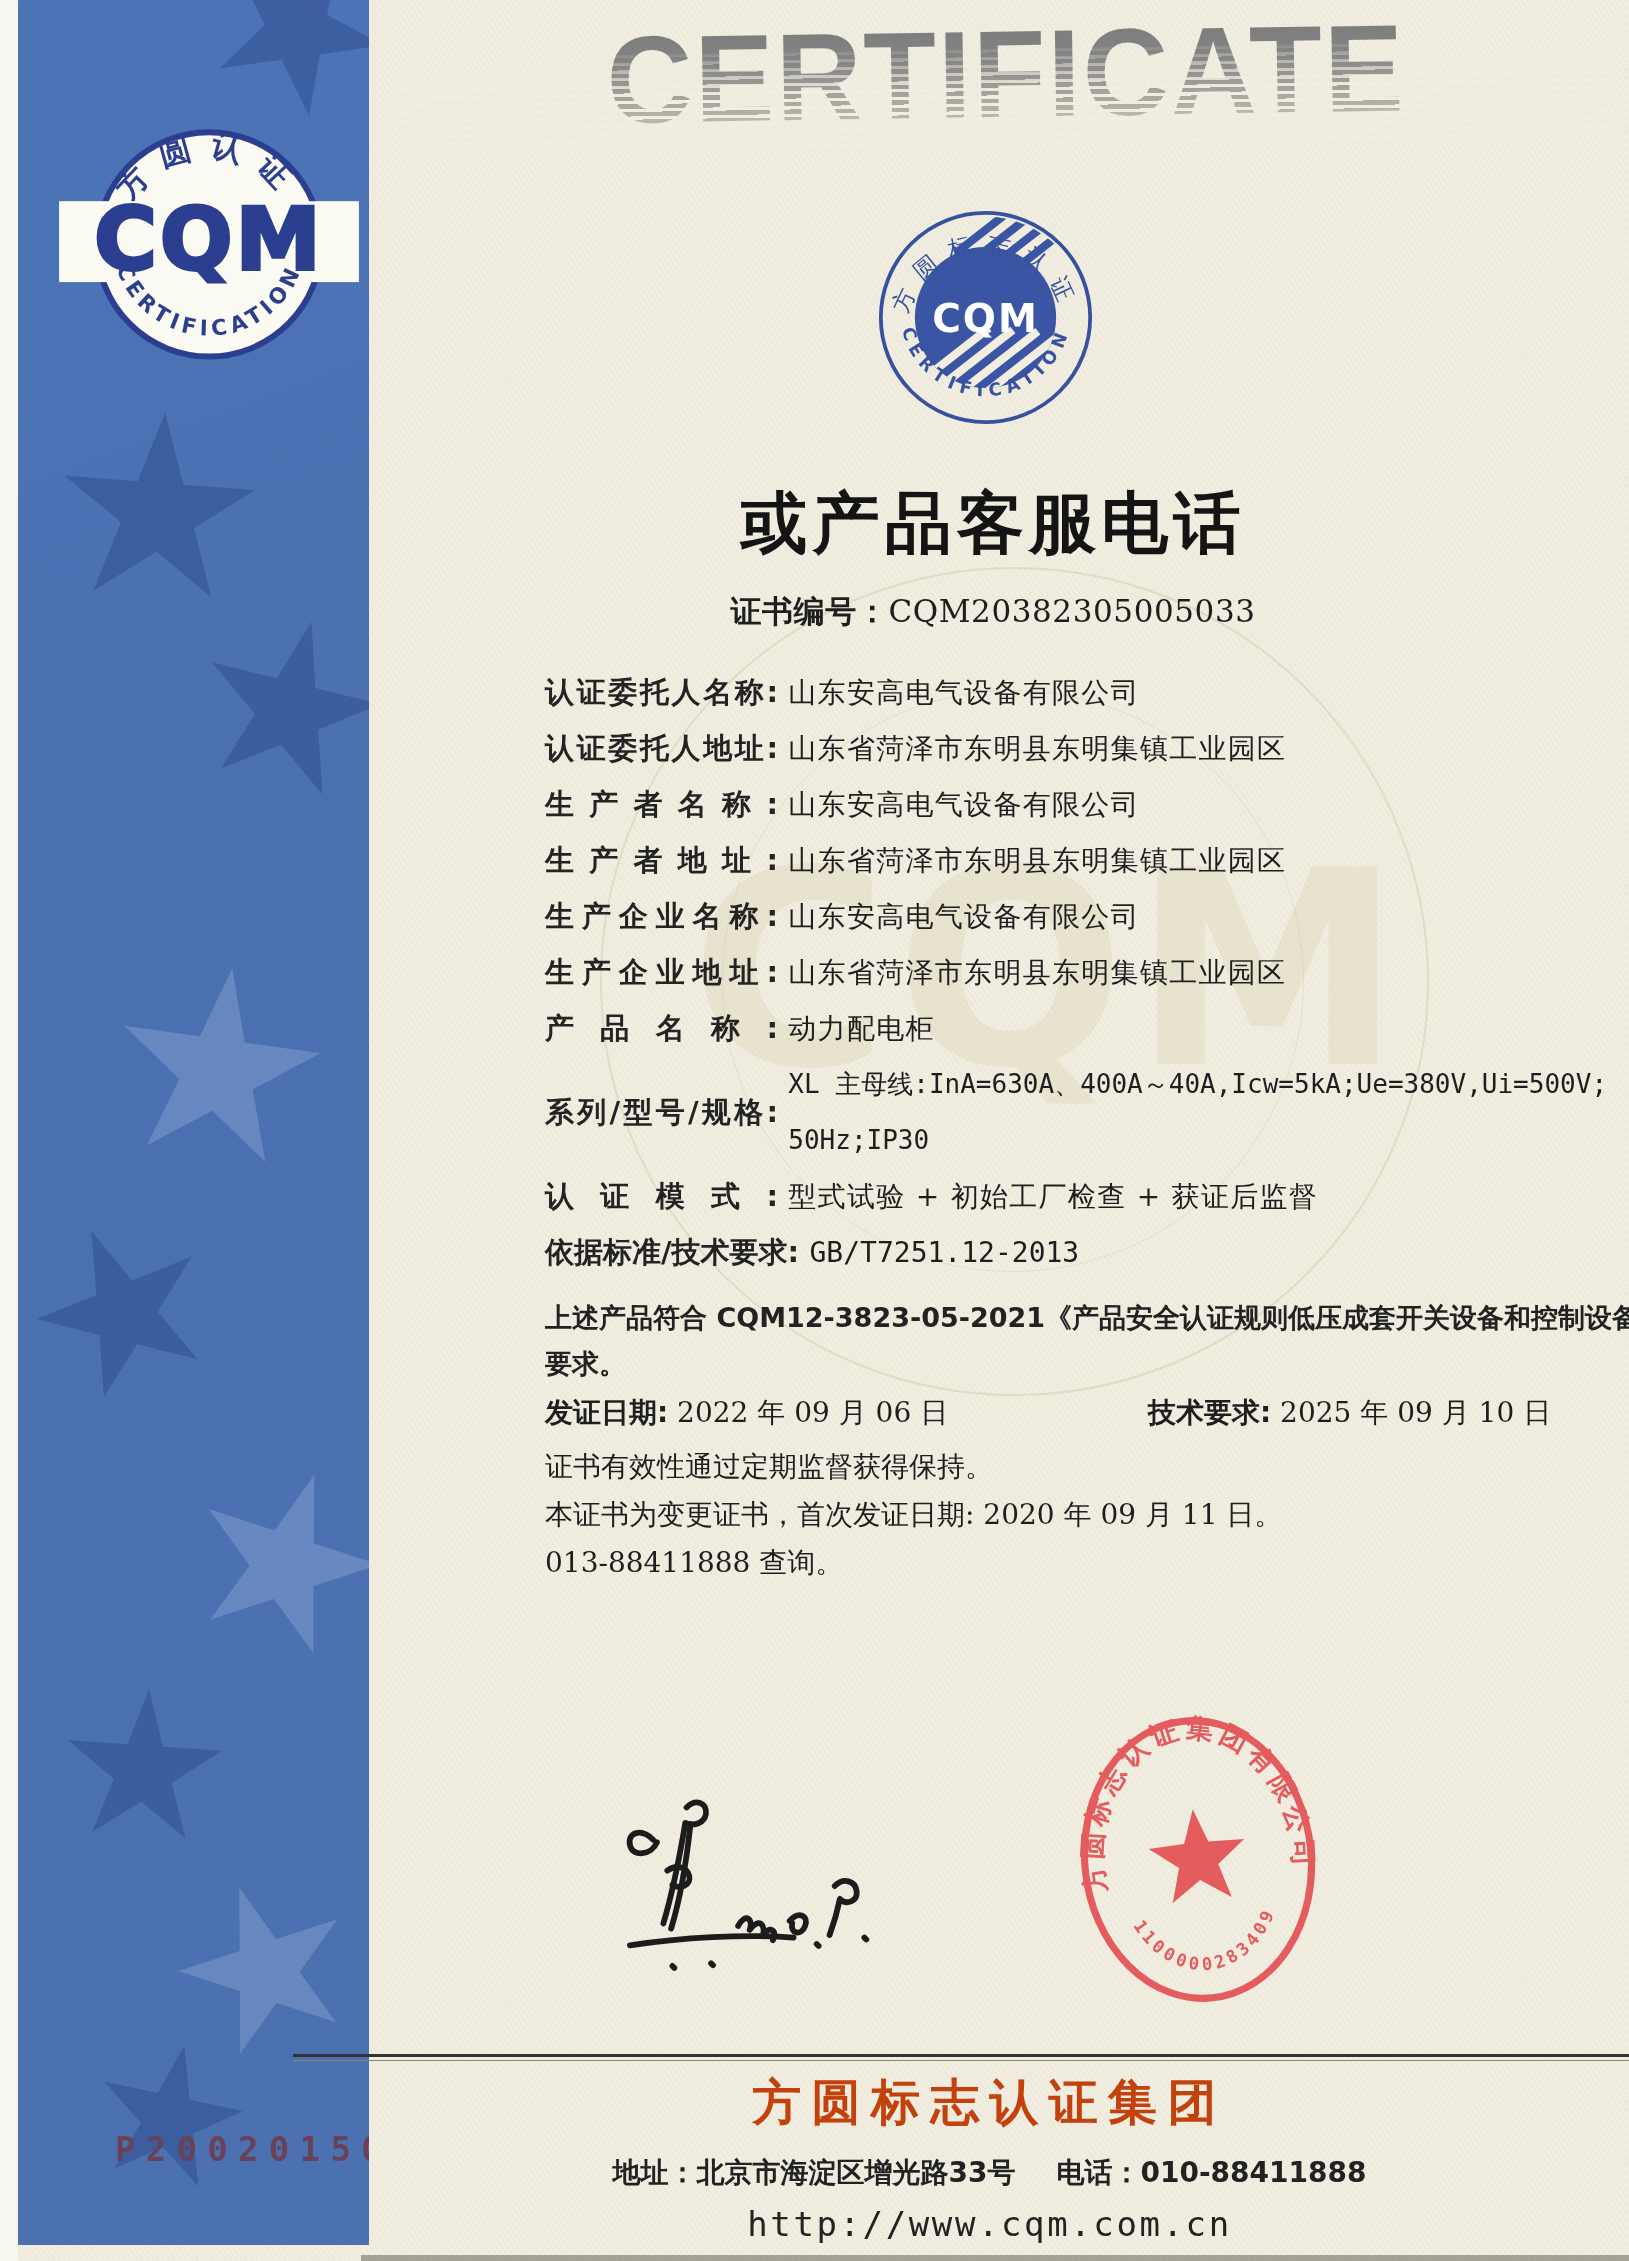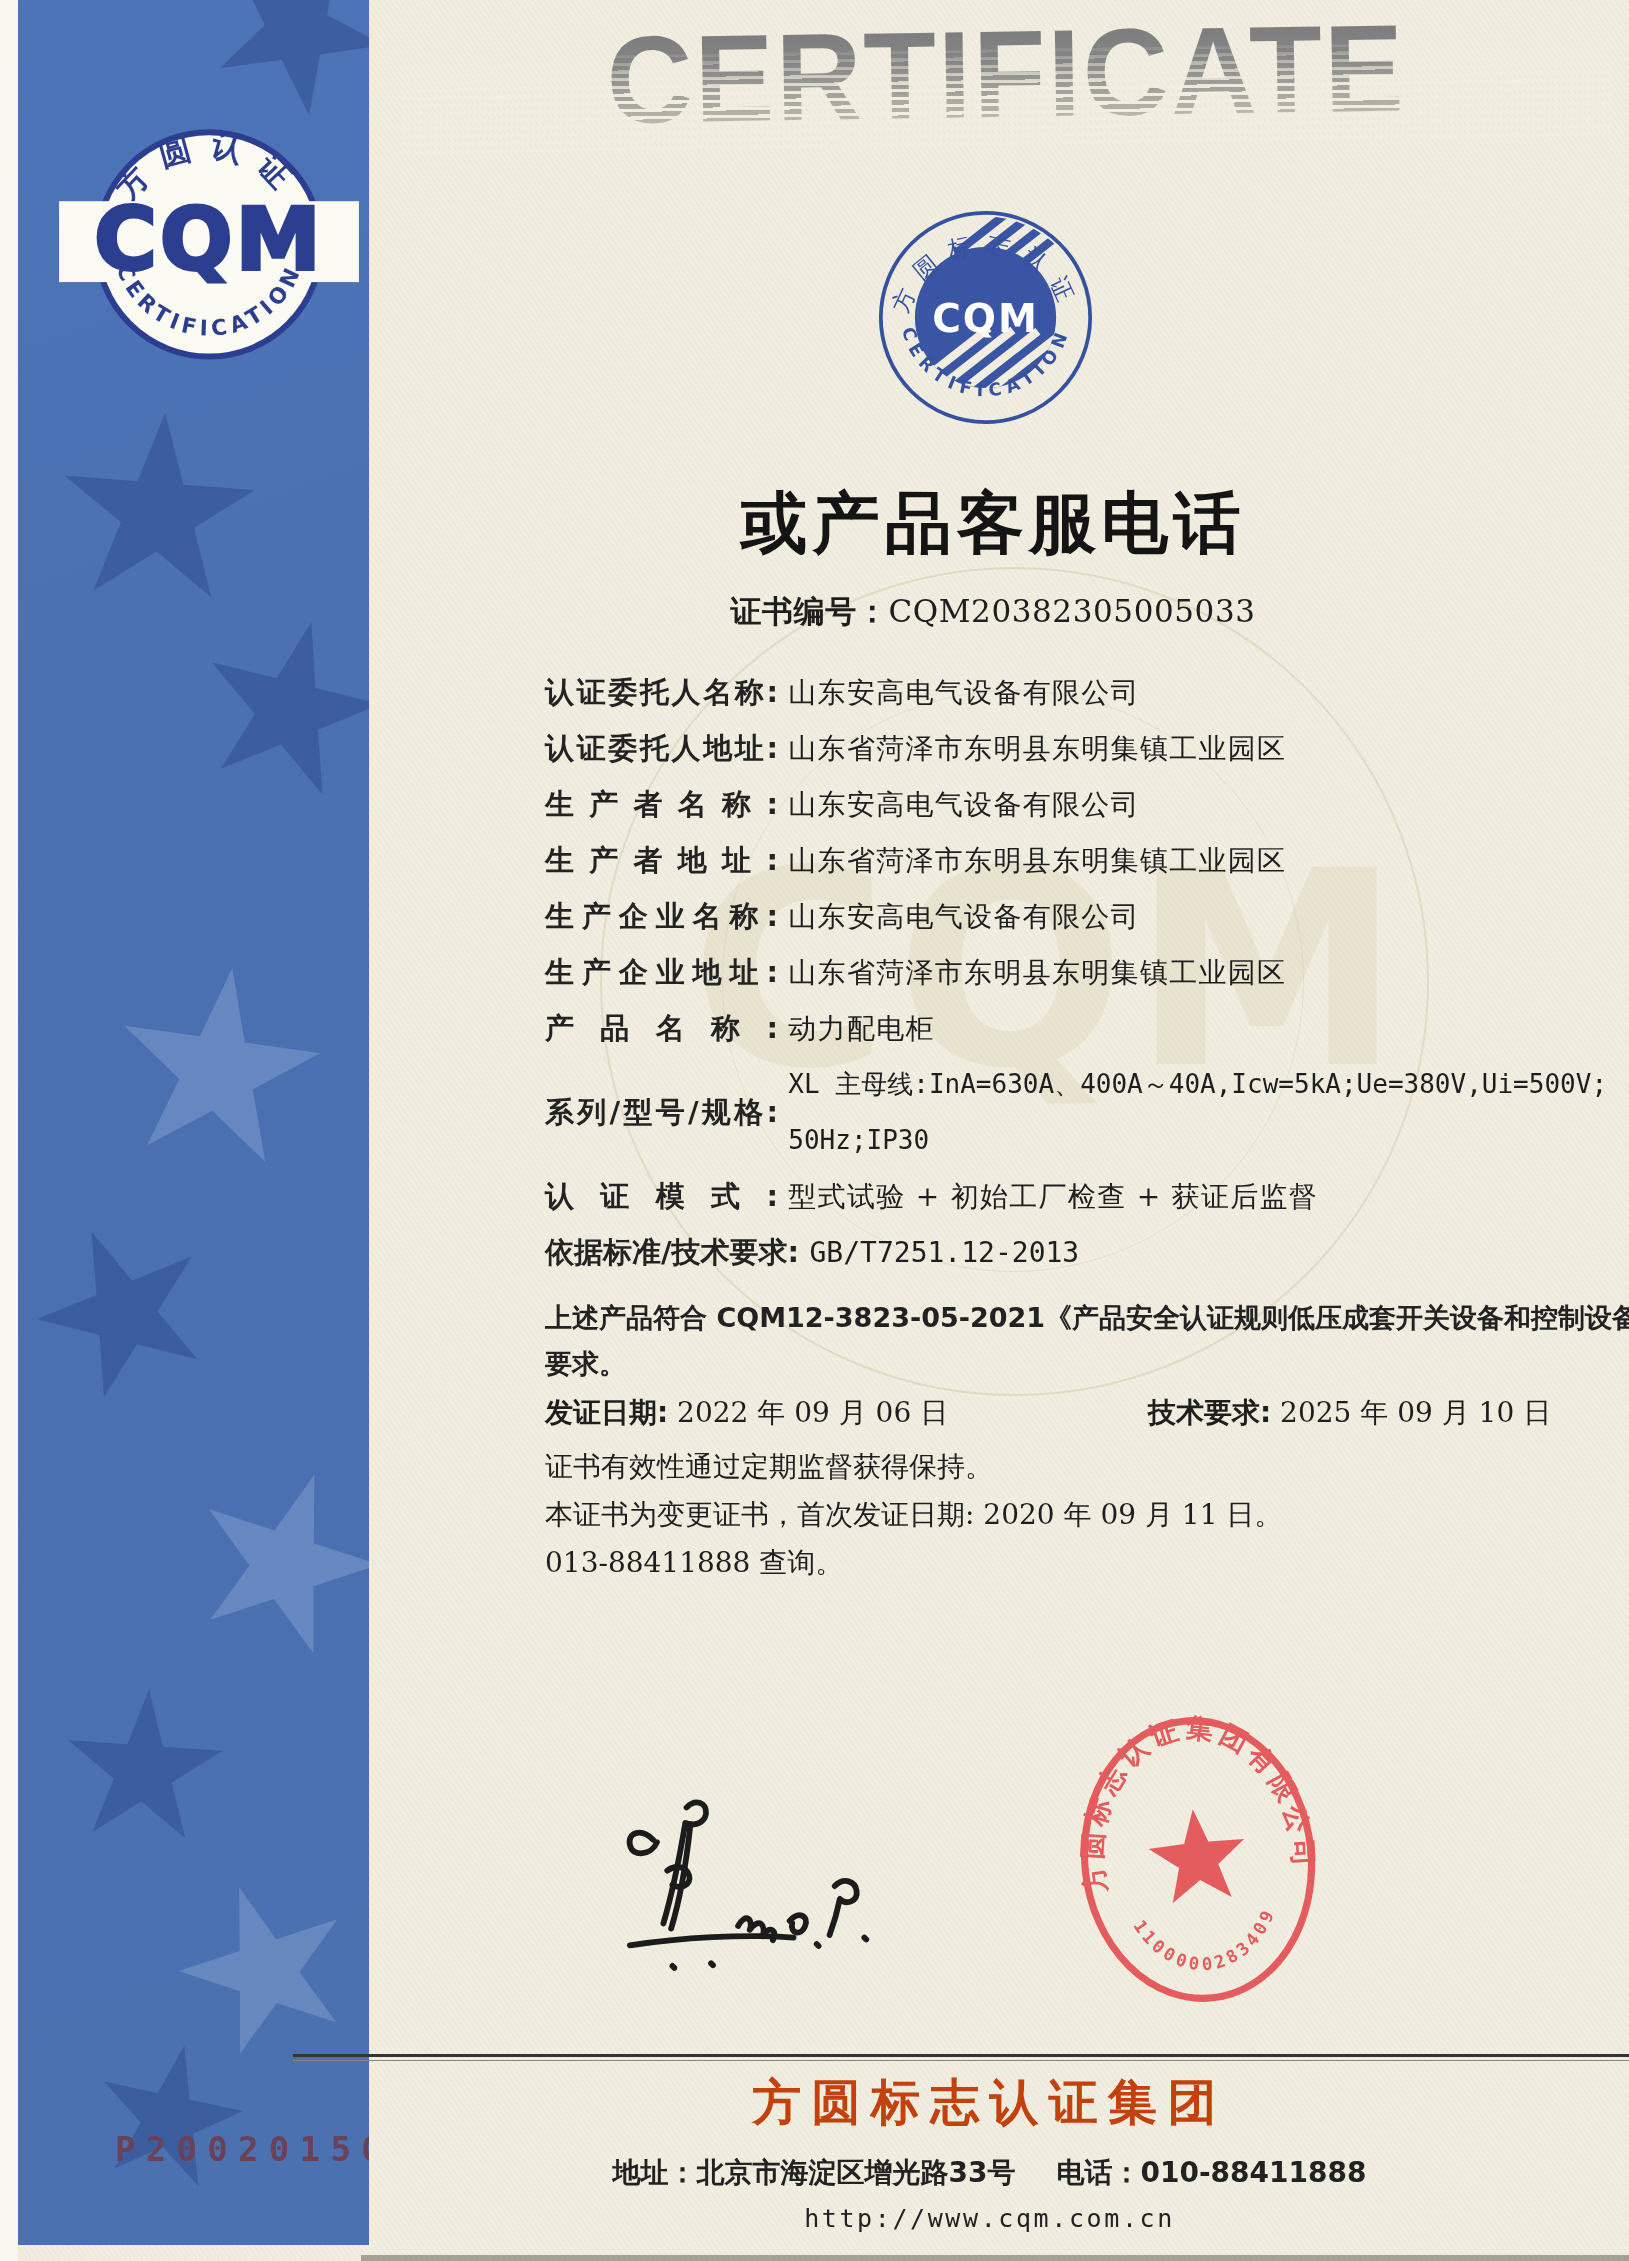--- a/index.html
+++ b/index.html
@@ -102,21 +102,21 @@
   
   .rule{position:absolute;left:293px;top:2054px;width:1337px;height:3.2px;z-index:2;
     border-top:3.2px solid #343434;border-bottom:1.3px solid #8a887e;}
   .footer{position:absolute;left:361px;top:2070px;width:1257px;z-index:2;text-align:center;}
   .f-company{font-size:49px;font-weight:bold;letter-spacing:10.3px;color:#c2410c;
     font-family:"DejaVu Serif","Liberation Serif",serif;}
   .f-line2{margin-top:18px;font-size:28px;font-weight:bold;
     font-family:"DejaVu Sans","Liberation Sans",sans-serif;color:#222;}
   .f-line2 .sep{display:inline-block;width:41px;}
   .f-web{margin-top:11.6px;font-family:"DejaVu Sans Mono","Liberation Mono",monospace;
-    font-size:25px;letter-spacing:2.6px;color:#222;}
+    font-size:34px;letter-spacing:2.6px;color:#222;}
   .bottom-shade{position:absolute;left:361px;top:2255px;width:1269px;height:5.8px;background:rgba(70,70,60,0.45);z-index:2;}
 </style>
 </head>
 <body>
 
 <div class="texture"></div>
 <div class="left-edge"></div>
 
 <div class="wm wm-c1"></div>
 <div class="wm wm-c2"></div>

